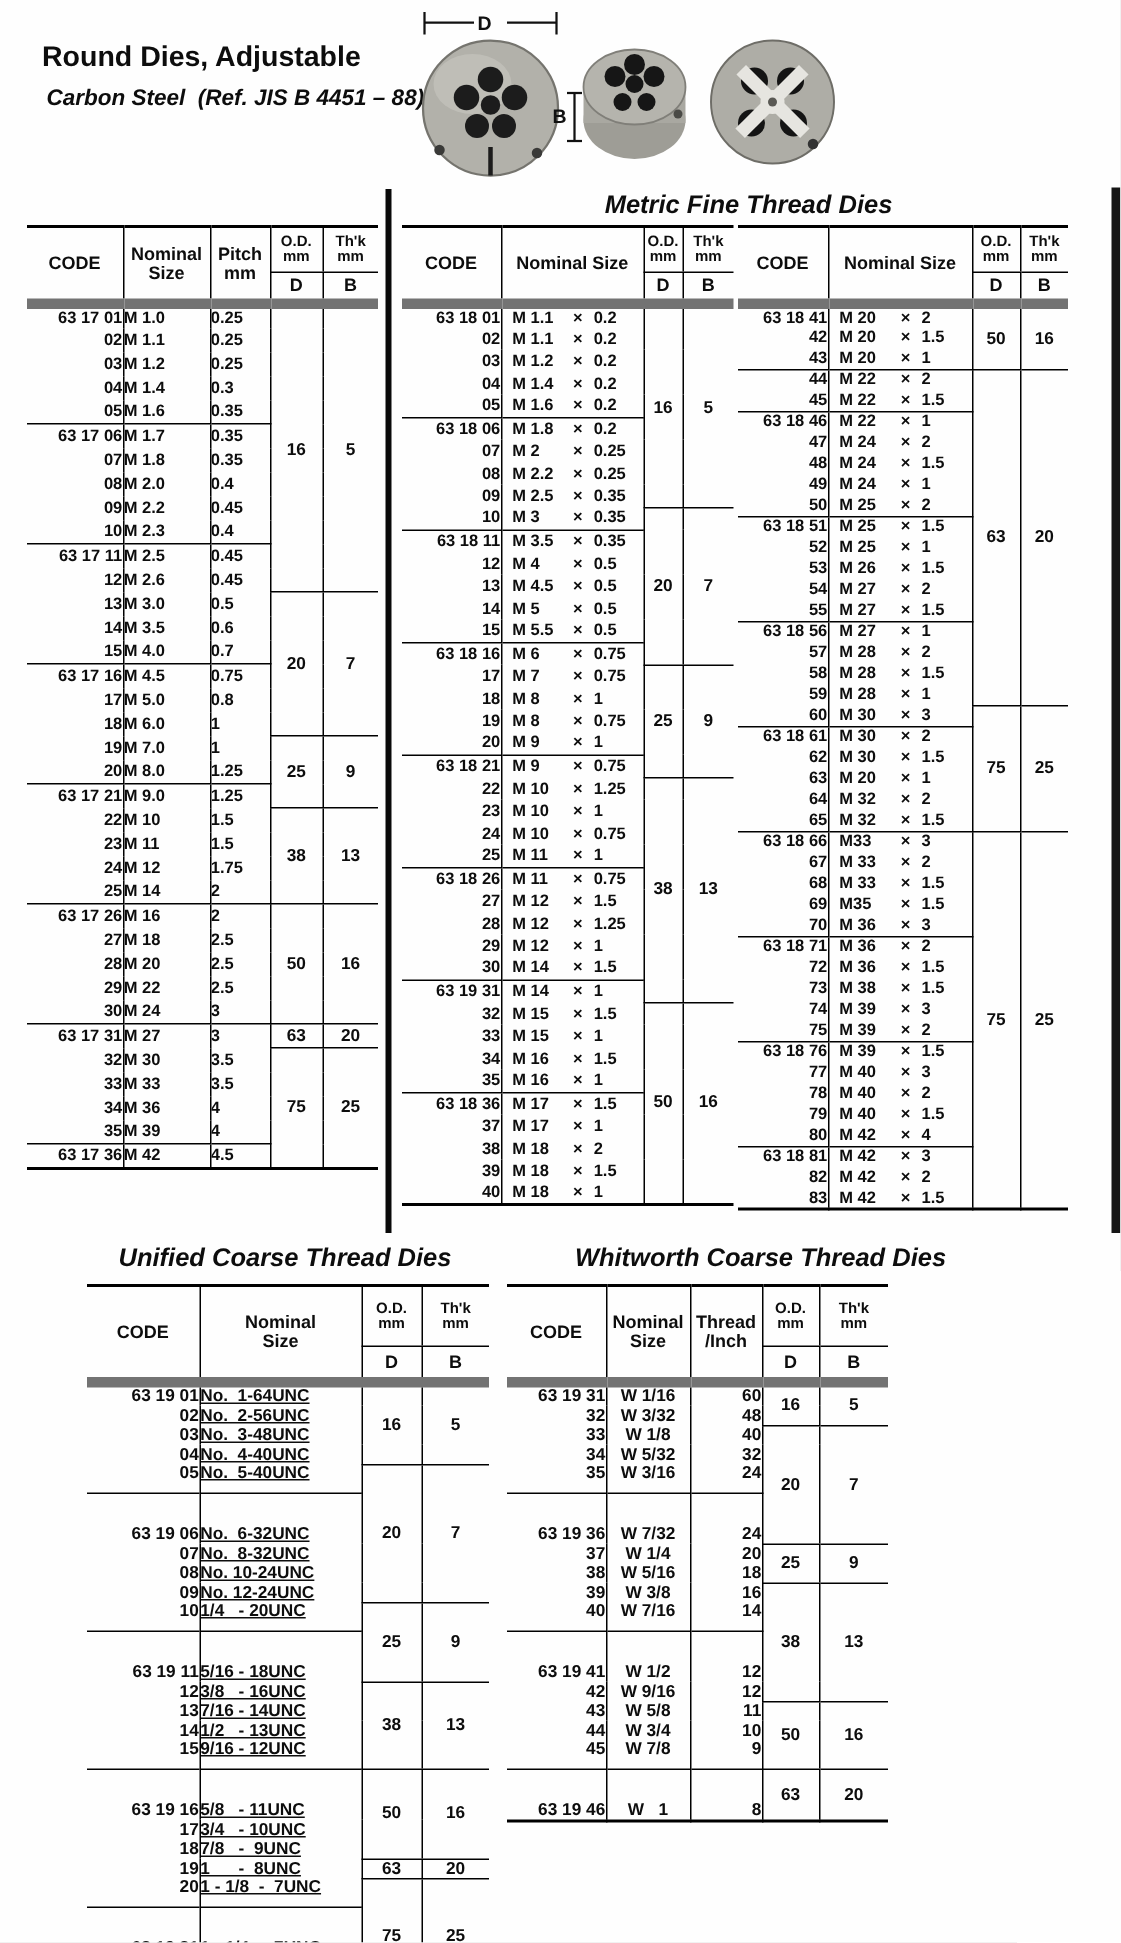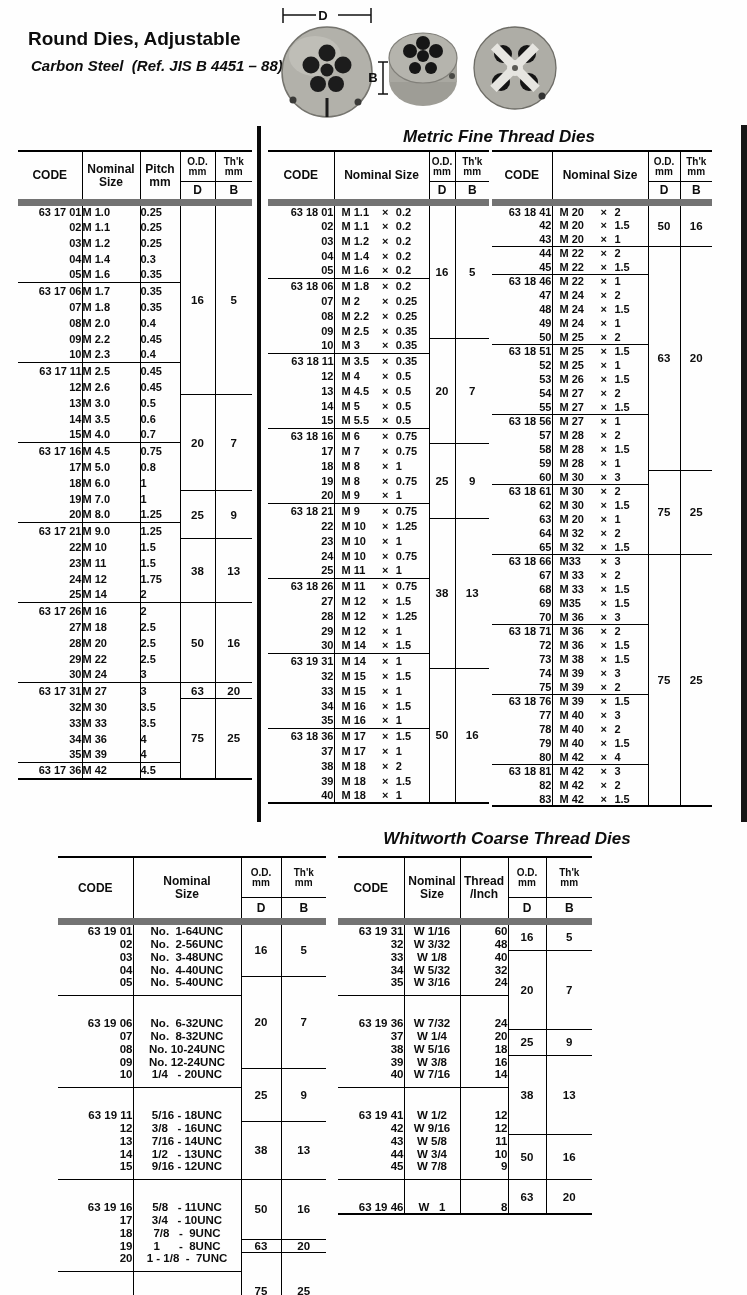--- a/index.html
+++ b/index.html
@@ -24,21 +24,21 @@
   .die-table td{font-size:11px;vertical-align:middle;}
   td.od,td.thk{border-top:1px solid #000;border-bottom:1px solid #000;text-align:center;
                vertical-align:middle;font-size:11.5px;}
   tr.grp td.lcell{border-top:1px solid #000;}
   .c-code{text-align:right;padding-right:5px;white-space:pre;}
   .c-size{text-align:left;padding-left:8px;white-space:pre;}
   .c-pitch{text-align:left;padding-left:5px;white-space:pre;}
   .fs{display:inline-block;width:46%;text-align:left;padding-left:7px;box-sizing:border-box;white-space:pre;}
   .fx{display:inline-block;width:16%;text-align:center;}
   .fp{display:inline-block;width:36%;text-align:left;padding-left:3px;box-sizing:border-box;white-space:pre;}
-  .c-usize{text-align:center;padding-right:12px;white-space:pre;}
+  .c-usize{text-align:left;padding-right:12px;white-space:pre;text-decoration:underline;}
   .c-wsize{text-align:center;padding-left:7px;white-space:pre;}
   .c-tpi{text-align:right;padding-right:13px;white-space:pre;}
 
   #metric-coarse-table{left:18px;top:150px;width:234px;}
   #metric-coarse-table tbody tr{height:16px;}
   #fine-left-table{left:268px;top:150px;width:221px;}
   #fine-left-table tbody tr{height:15px;}
   #fine-right-table{left:492px;top:150px;width:220px;}
   #fine-right-table tbody tr{height:14px;}
   #unified-table{left:58px;top:856px;width:268px;}
@@ -732,20 +732,21 @@
           <td class="lcell c-code">82</td>
           <td class="lcell c-fsize bl"><span class="fs">M 42</span><span class="fx">×</span><span class="fp">2</span></td>
         </tr>
         <tr class="">
           <td class="lcell c-code">83</td>
           <td class="lcell c-fsize bl"><span class="fs">M 42</span><span class="fx">×</span><span class="fp">1.5</span></td>
         </tr>
       </tbody>
     </table>
 
+  <div class="abs sec-title u-title">Unified Coarse Thread Dies</div>
   <div class="abs sec-title w-title">Whitworth Coarse Thread Dies</div>
 
   <table id="unified-table" class="die-table gapped">
       <colgroup>
         <col style="width:75px">
         <col style="width:108px">
         <col style="width:40px">
         <col style="width:45px">
       </colgroup>
       <thead>

